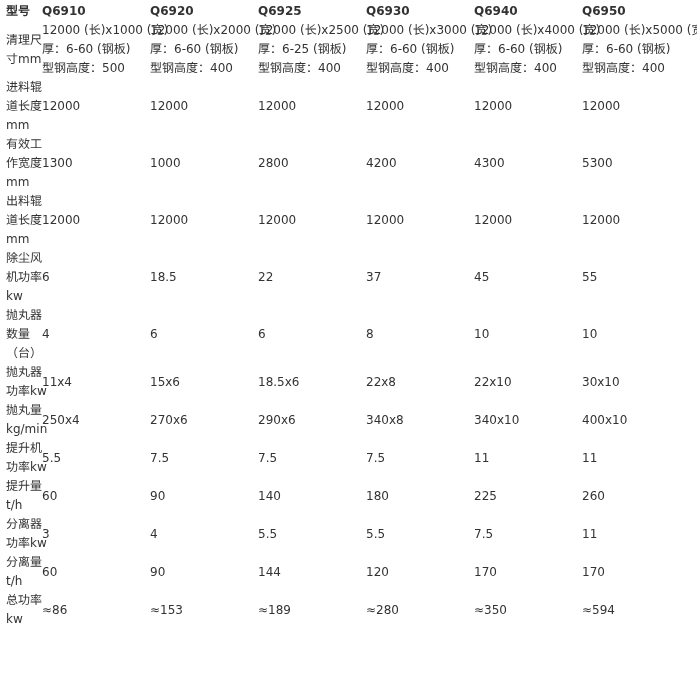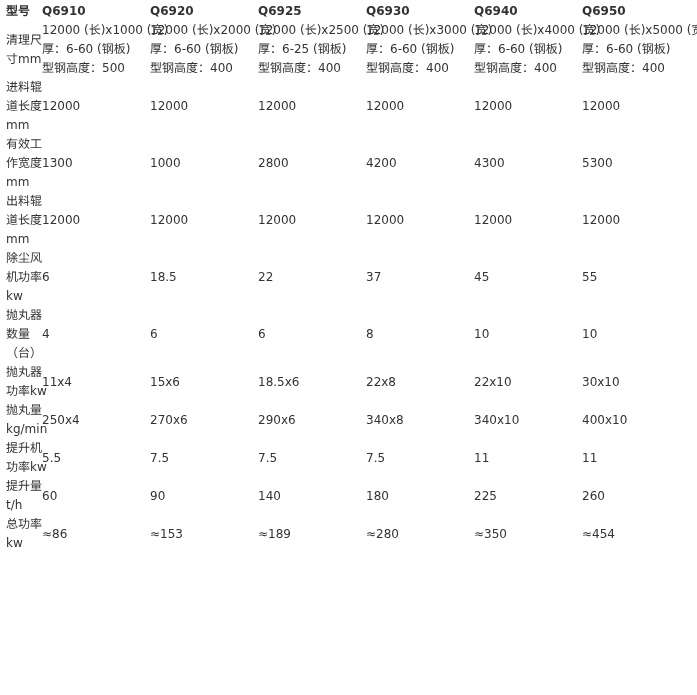--- a/index.html
+++ b/index.html
@@ -205,24 +205,48 @@
         </td>
         <td>60</td>
         <td>90</td>
         <td>140</td>
         <td>180</td>
         <td>225</td>
         <td>260</td>
       </tr>
       <tr>
         <td>
+          <div>分离器</div>
+          <div>功率kw</div>
+        </td>
+        <td>3</td>
+        <td>4</td>
+        <td>5.5</td>
+        <td>5.5</td>
+        <td>7.5</td>
+        <td>11</td>
+      </tr>
+      <tr>
+        <td>
+          <div>分离量</div>
+          <div>t/h</div>
+        </td>
+        <td>60</td>
+        <td>90</td>
+        <td>144</td>
+        <td>120</td>
+        <td>170</td>
+        <td>170</td>
+      </tr>
+      <tr>
+        <td>
           <div>总功率</div>
           <div>kw</div>
         </td>
         <td>≈86</td>
         <td>≈153</td>
         <td>≈189</td>
         <td>≈280</td>
         <td>≈350</td>
-        <td>≈454</td>
+        <td>≈594</td>
       </tr>
     </tbody>
 </table>
 
 </body></html>

